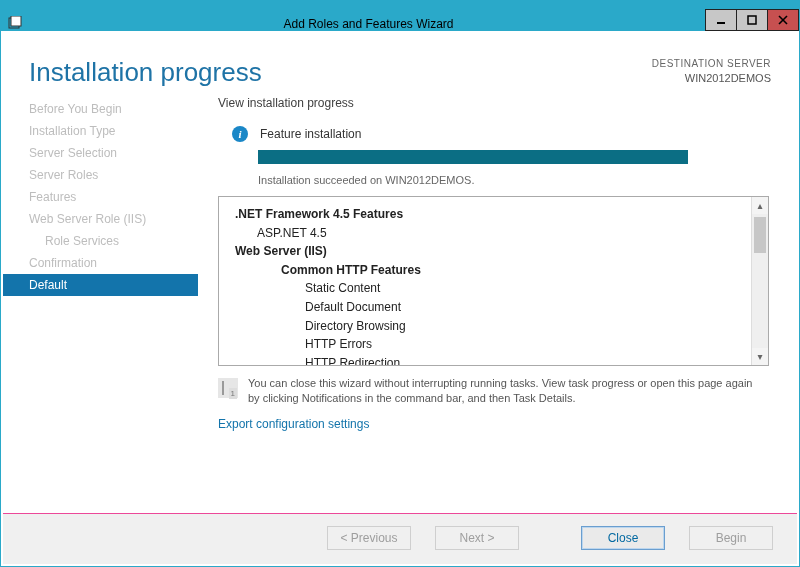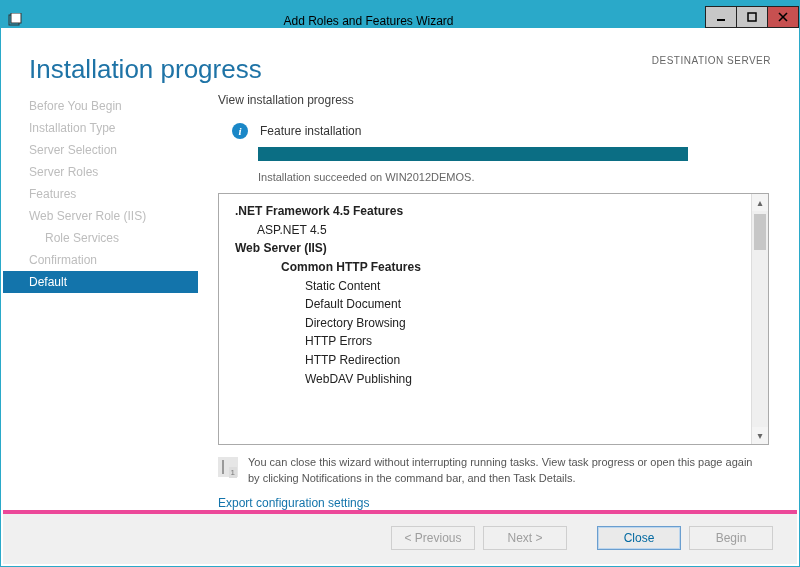--- a/index.html
+++ b/index.html
@@ -117,21 +117,21 @@
   .status-text { color:#333; font-size:12px; }
   .progress {
     height:14px;
     background:#0b6e84;
     margin: 0 0 10px 40px;
     width: 430px;
   }
   .succeeded { color:#666; font-size:11px; margin:0 0 10px 40px;}
   .tree-box {
     border:1px solid #aaa;
-    height: 252px;
+    height: 170px;
     position:relative;
     display:flex;
     color:#222;
   }
   .tree-content {
     flex:1;
     padding:8px 6px 8px 10px;
     overflow:hidden;
     font-size:12px;
     line-height:1.55;
@@ -174,22 +174,22 @@
   .flag-icon::after {
     content:"1"; position:absolute; right:1px; bottom:-1px;
     font-size:8px; color:#777; background:#ddd; padding:0 2px;
   }
   .export-link {
     color:#1374ab; font-size:12px; padding:6px 0 0 0;
   }
   .footer-wrap{
     background:#f0f0f0;
     padding:12px 24px 14px 16px;
-    display:flex; justify-content:flex-end; gap:8px;
-    border-top:4px solid #ec4899;
+    display:flex; justify-content:flex-end; gap:24px;
+    border-top:1px solid #ec4899;
   }
   .wbtn {
     min-width:84px; height:24px;
     border:1px solid #adadad;
     background:#eaeaea;
     color:#0369a1;
     display:flex;align-items:center;justify-content:center;
     font-size:12px;
     padding:0 8px;
   }
@@ -230,20 +230,21 @@
       </div>
     </div>
   </div>
 
   <div class="content">
 
     <div class="header-row">
       <div class="page-title">Installation progress</div>
       <div class="dest">
         <div>DESTINATION SERVER</div>
+        <div class="name">WIN2012DEMOS</div>
       </div>
     </div>
 
     <div class="body-row">
 
       <div class="sidebar">
         <div class="item">Before You Begin</div>
         <div class="item">Installation Type</div>
         <div class="item">Server Selection</div>
         <div class="item">Server Roles</div>

